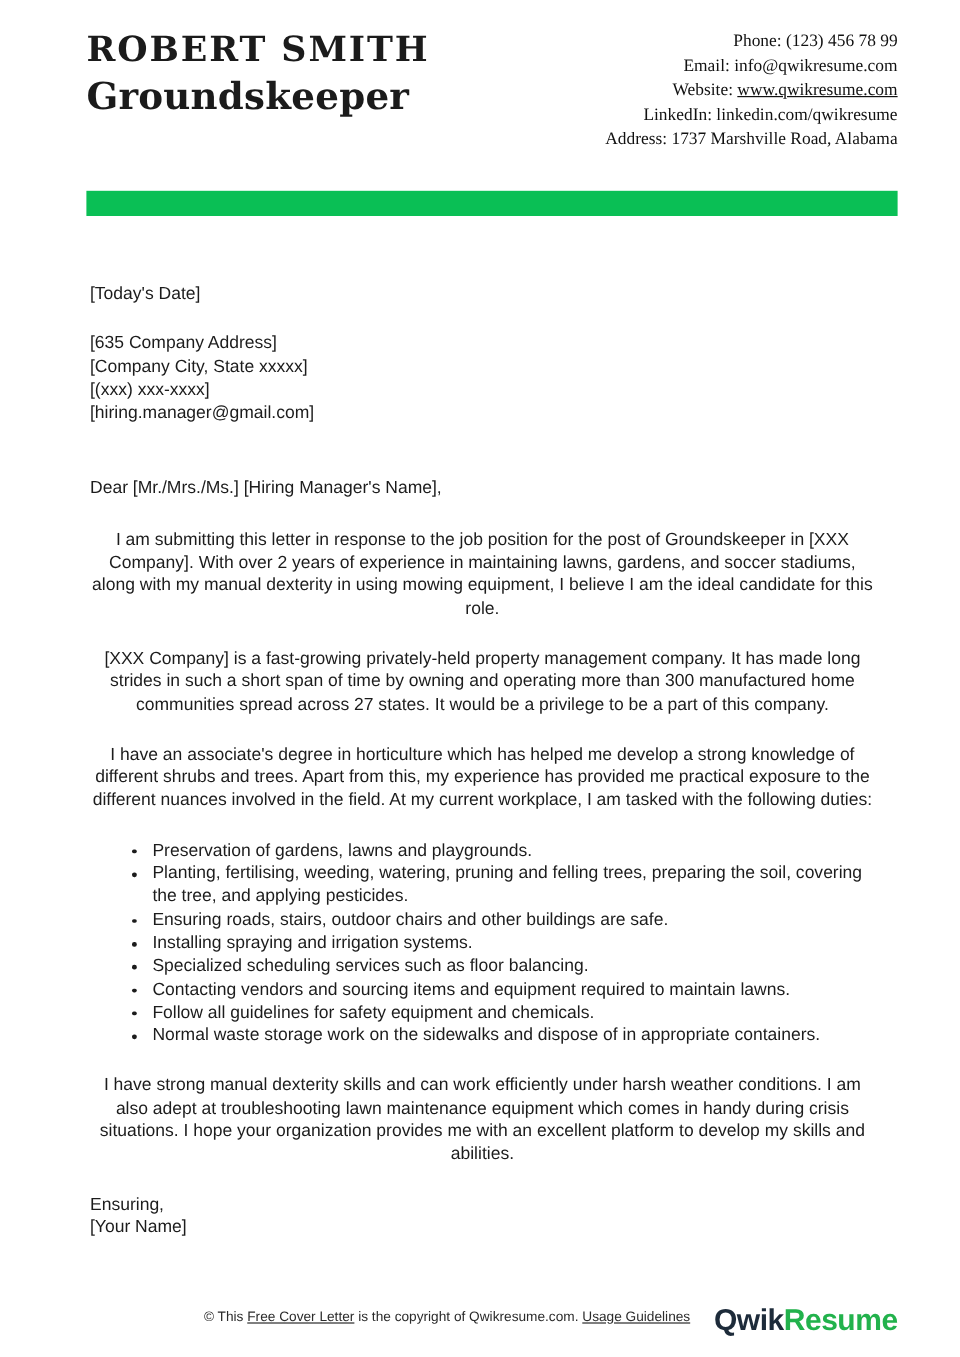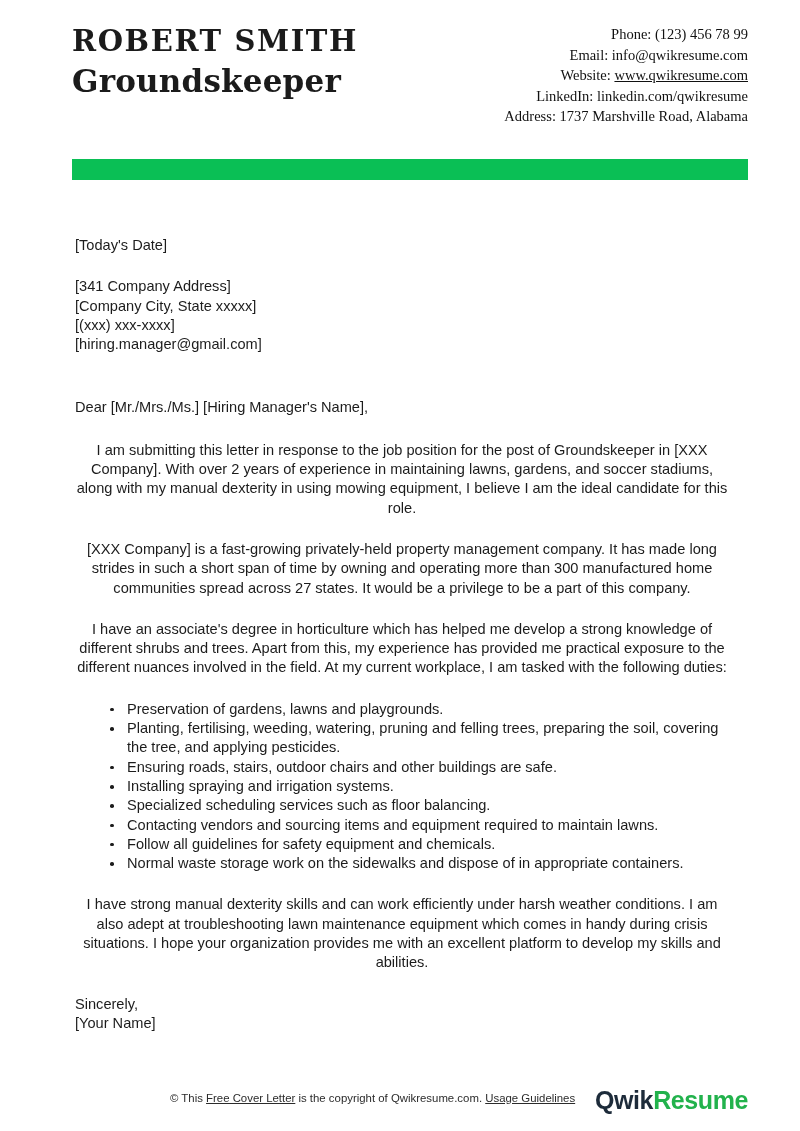--- a/index.html
+++ b/index.html
@@ -187,21 +187,21 @@
     </div>
   </div>
 
   <div class="green-bar" style="background: rgb(10, 191, 85);"></div>
 
   <div class="letter-body">
 
     <p class="date-line">[Today's Date]</p>
 
     <div class="recipient-block">
-      <div>[341 Company Address]</div>
+      <div>[635 Company Address]</div>
       <div>[Company City, State xxxxx]</div>
       <div>[(xxx) xxx-xxxx]</div>
       <div>[hiring.manager@gmail.com]</div>
     </div>
 
     <p class="salutation">Dear [Mr./Mrs./Ms.] [Hiring Manager's Name],</p>
 
     <p class="para">I am submitting this letter in response to the job position for the post of Groundskeeper in [XXX Company]. With over 2 years of experience in maintaining lawns, gardens, and soccer stadiums, along with my manual dexterity in using mowing equipment, I believe I am the ideal candidate for this role.</p>
     <p class="para">[XXX Company] is a fast-growing privately-held property management company. It has made long strides in such a short span of time by owning and operating more than 300 manufactured home communities spread across 27 states. It would be a privilege to be a part of this company.</p>
     <p class="para">I have an associate's degree in horticulture which has helped me develop a strong knowledge of different shrubs and trees. Apart from this, my experience has provided me practical exposure to the different nuances involved in the field. At my current workplace, I am tasked with the following duties:</p>
@@ -213,21 +213,21 @@
       <li>Installing spraying and irrigation systems.</li>
       <li>Specialized scheduling services such as floor balancing.</li>
       <li>Contacting vendors and sourcing items and equipment required to maintain lawns.</li>
       <li>Follow all guidelines for safety equipment and chemicals.</li>
       <li>Normal waste storage work on the sidewalks and dispose of in appropriate containers.</li>
     </ul>
 
     <p class="para">I have strong manual dexterity skills and can work efficiently under harsh weather conditions. I am also adept at troubleshooting lawn maintenance equipment which comes in handy during crisis situations. I hope your organization provides me with an excellent platform to develop my skills and abilities.</p>
 
     <div class="closing">
-      <div>Sincerely,</div>
+      <div>Ensuring,</div>
       <div>[Your Name]</div>
     </div>
 
   </div>
 
   <div class="footer">
     <div class="footer-note"><span>© This </span><a class="footer-link" href="#">Free Cover Letter</a><span> is the copyright of Qwikresume.com. </span><a class="footer-link" href="#">Usage Guidelines</a></div>
     <div class="brand-logo"><span class="brand-qwik" style="color: rgb(29, 43, 58);">Qwik</span><span class="brand-resume" style="color: rgb(34, 178, 76);">Resume</span></div>
   </div>
 

